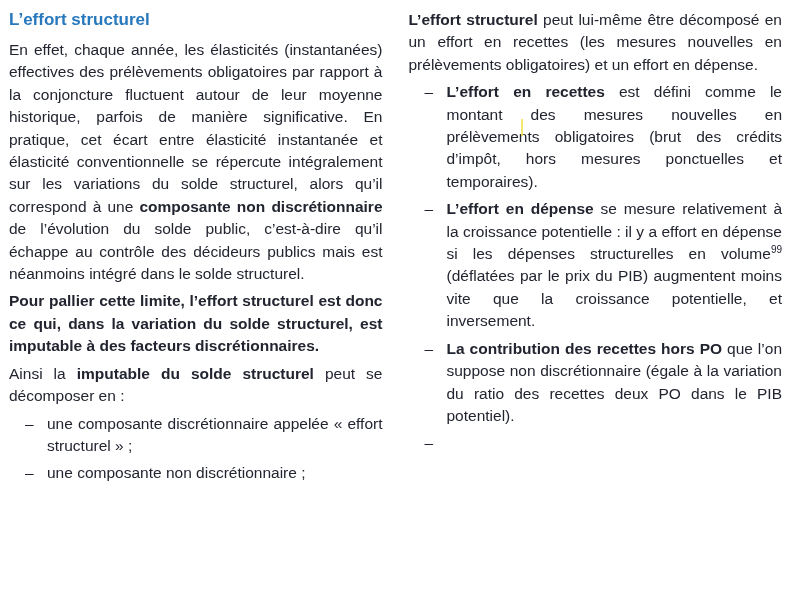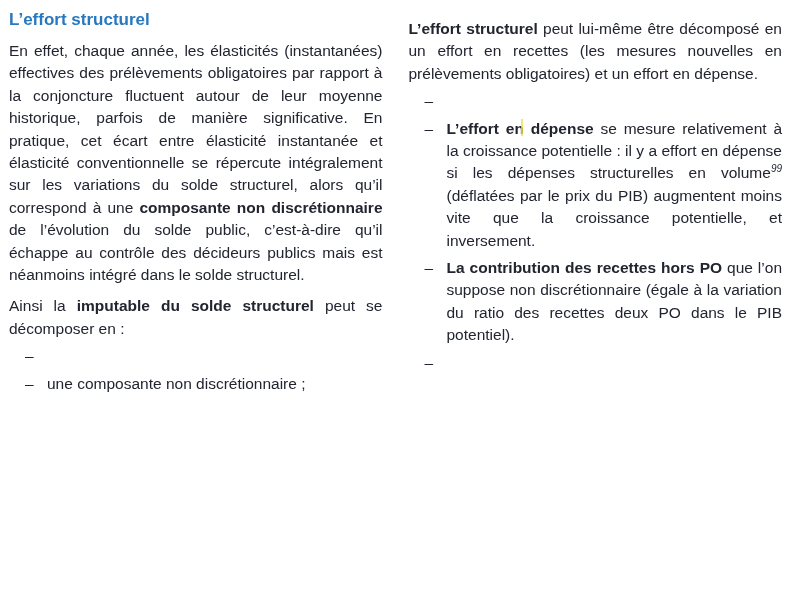--- a/index.html
+++ b/index.html
@@ -12,61 +12,64 @@
     color:var(--body,#222530);
     text-align:justify;
     hyphens:auto;-webkit-hyphens:auto;
   }
   .col{flex:1 1 0;min-width:0;}
   .sec-heading{
     font-size:17px;line-height:22px;font-weight:bold;
     color:var(--blue,#2878be);
     margin:0 0 8px 0;text-align:left;
   }
-  p{margin:9px 0 5px 0;}
+  p{margin:0 0 5px 0;}
   .b{font-weight:bold;}
   .bullet{display:flex;margin:0 0 5px 0;padding-left:16px;}
   .dash{flex:0 0 22px;}
   .btext{flex:1 1 auto;min-width:0;text-align:justify;}
-  sup{font-size:10px;line-height:0;vertical-align:super;font-style:italic;}
+  sup{font-size:10px;line-height:0;vertical-align:super;}
   .caret{
     position:absolute;left:521px;top:119px;width:2px;height:17px;
     background:var(--yellow,#f0e14a);opacity:.8;
   }
 </style>
 </head>
 <body style="background: rgb(255, 255, 255);">
 
 <div class="page">
 
   <div class="col">
     <div class="sec-heading">L’effort structurel</div>
 
 
     <p><span>En effet, chaque année, les élasticités (instantanées) effectives des prélèvements obligatoires par rapport à la conjoncture fluctuent autour de leur moyenne historique, parfois de manière significative. En pratique, cet écart entre élasticité instantanée et élasticité conventionnelle se répercute intégralement sur les variations du solde structurel, alors qu’il correspond à une </span><span class="b">composante non discrétionnaire</span><span> de l’évolution du solde public, c’est-à-dire qu’il échappe au contrôle des décideurs publics mais est néanmoins intégré dans le solde structurel.</span></p>
 
+    <p class="b">Pour pallier cette limite, l’effort structurel est donc ce qui, dans la variation du solde structurel, est imputable à des facteurs discrétionnaires.</p>
 
     <p><span>Ainsi la </span><span class="b">imputable du solde structurel</span><span> peut se décomposer en :</span></p>
 
     <div class="bullet">
       <span class="dash">–</span>
+      <span class="btext">une composante discrétionnaire appelée « effort structurel » ;</span>
     </div>
 
     <div class="bullet">
       <span class="dash">–</span>
       <span class="btext">une composante non discrétionnaire ;</span>
     </div>
   </div>
 
   <div class="col">
 
     <p><span class="b">L’effort structurel</span><span> peut lui-même être décomposé en un effort en recettes (les mesures nouvelles en prélèvements obligatoires) et un effort en dépense.</span></p>
 
     <div class="bullet">
       <span class="dash">–</span>
+      <span class="btext"><span class="b">L’effort en recettes</span><span> est défini comme le montant des mesures nouvelles en prélèvements obligatoires (brut des crédits d’impôt, hors mesures ponctuelles et temporaires).</span></span>
     </div>
 
     <div class="bullet">
       <span class="dash">–</span>
       <span class="btext"><span class="b">L’effort en dépense</span><span> se mesure relativement à la croissance potentielle : il y a effort en dépense si les dépenses structurelles en volume</span><sup>99</sup><span> (déflatées par le prix du PIB) augmentent moins vite que la croissance potentielle, et inversement.</span></span>
     </div>
 
 
     <div class="bullet">
       <span class="dash">–</span>

